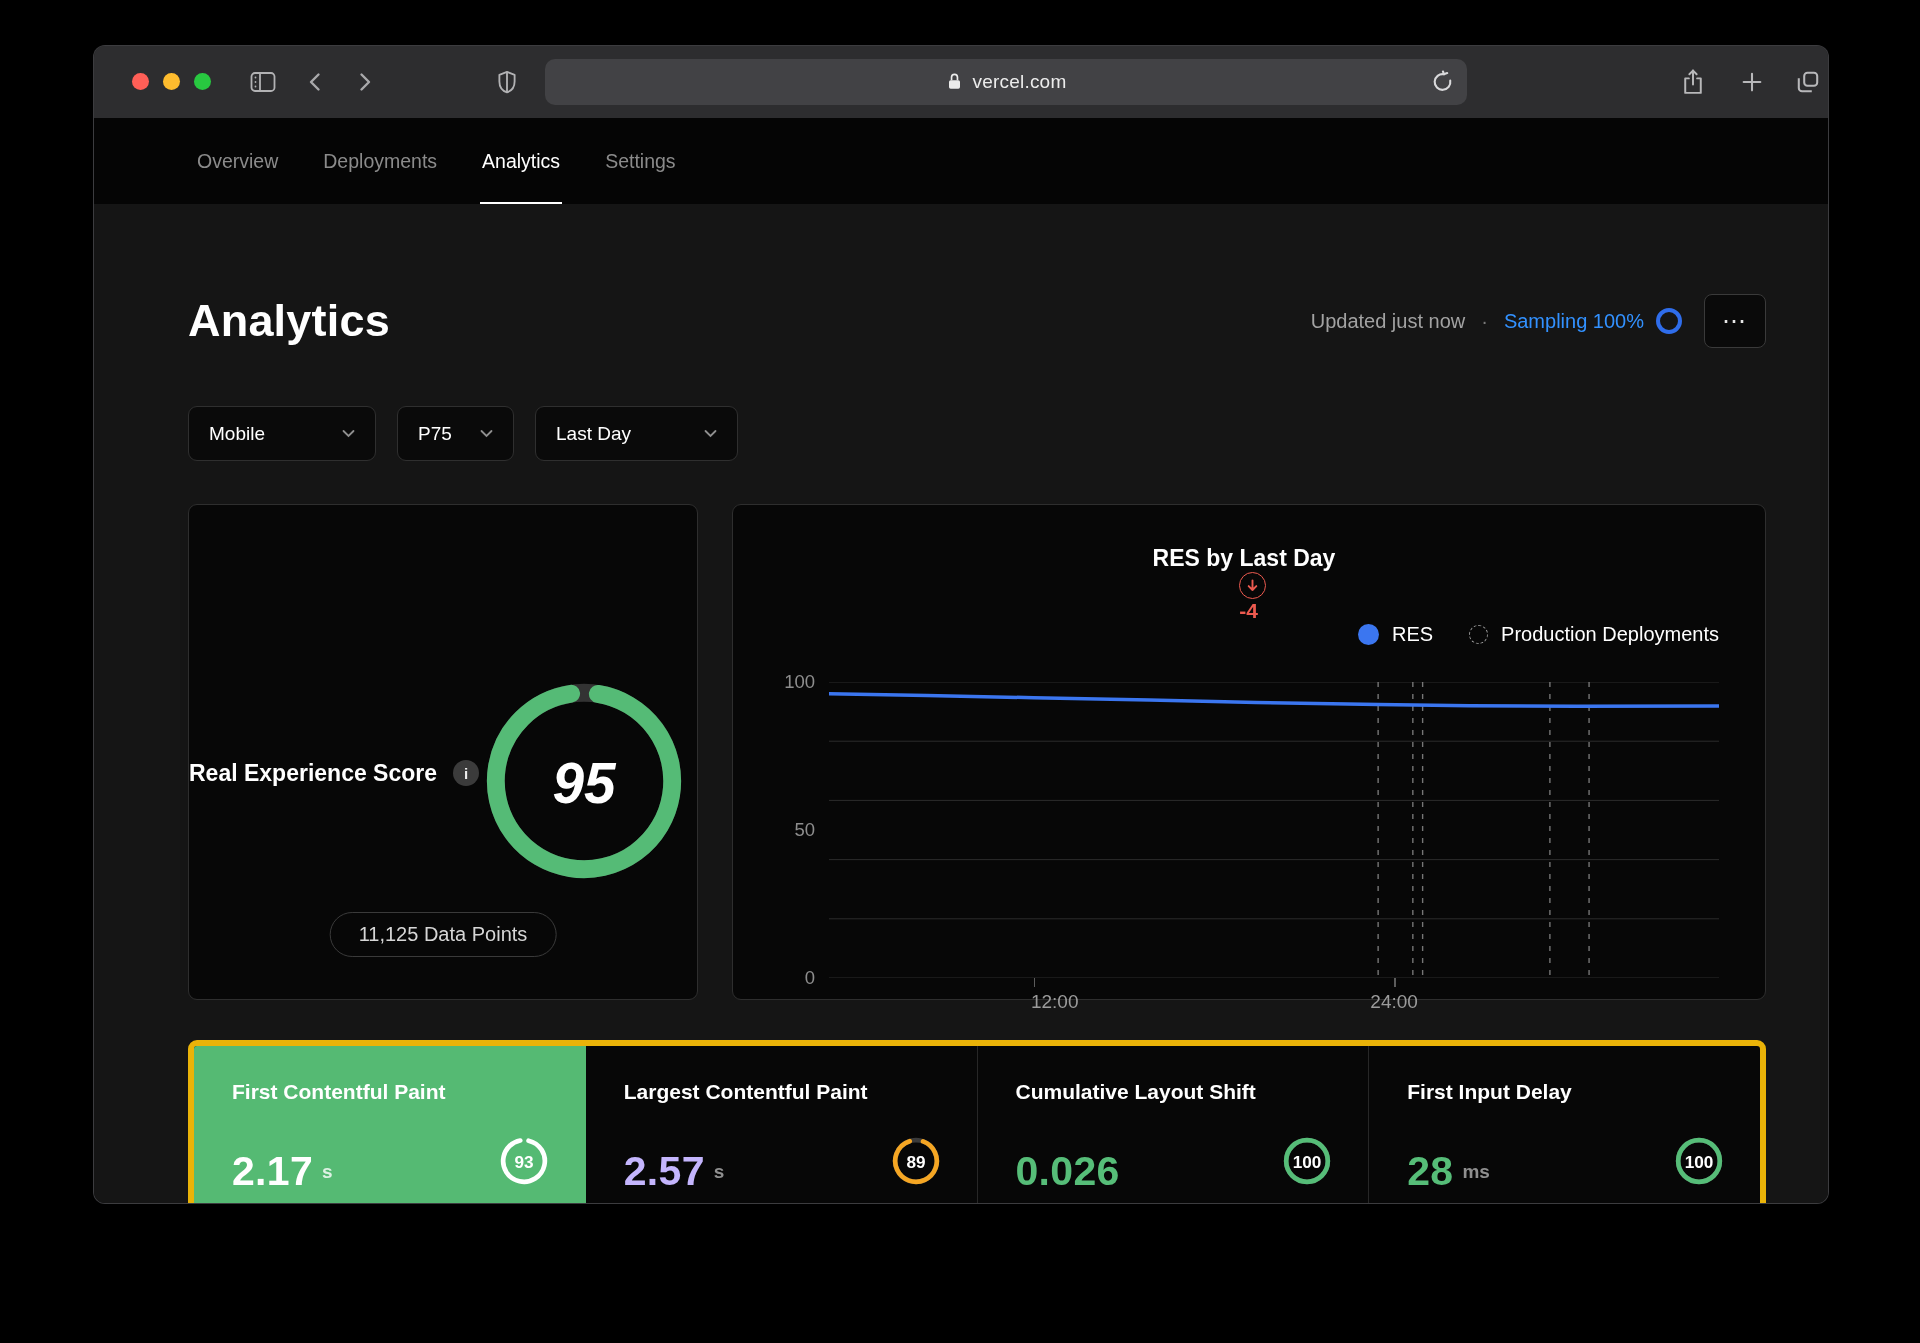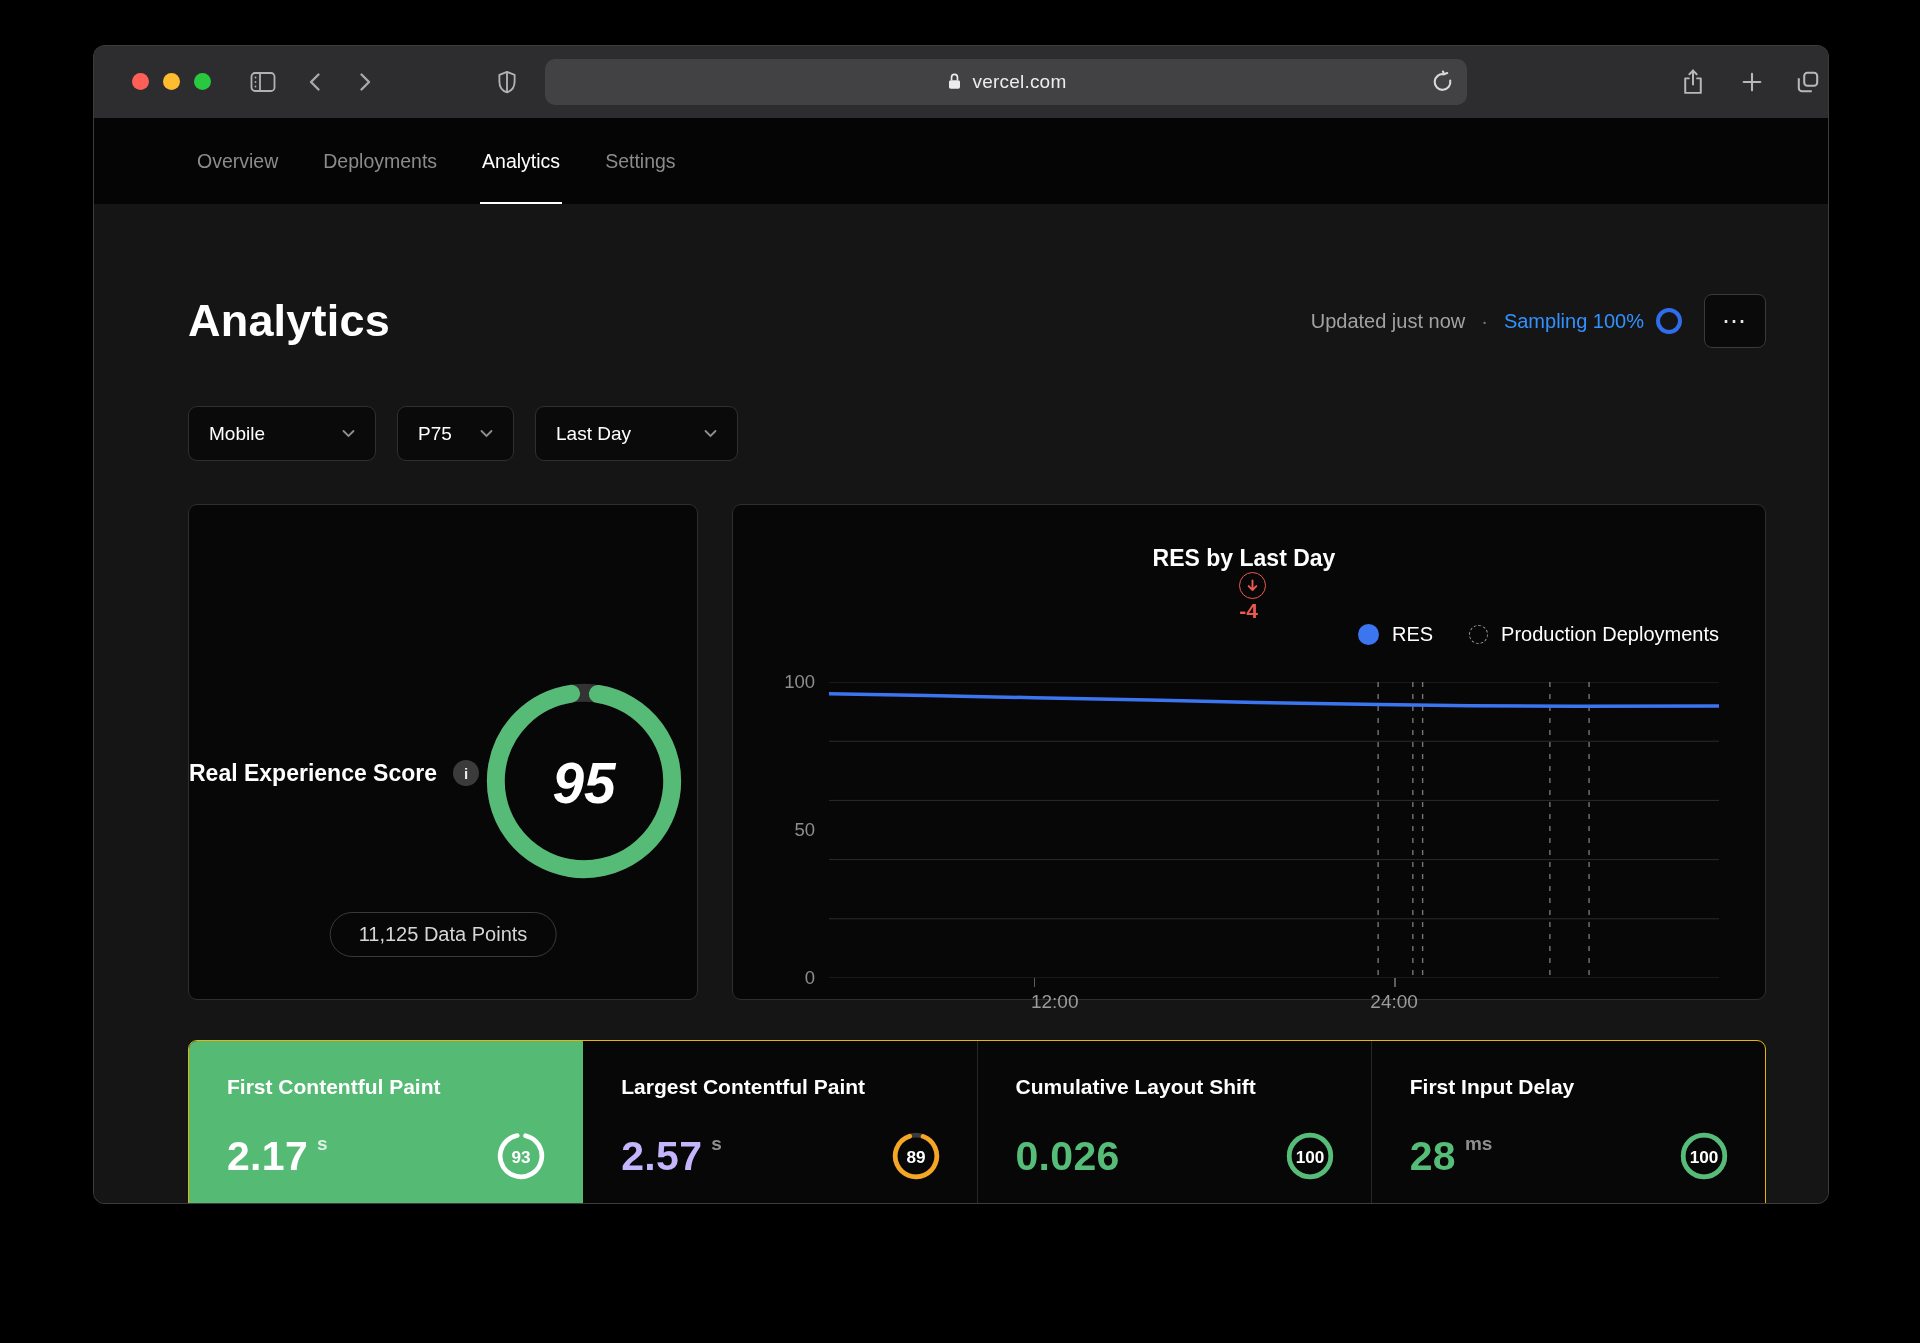--- a/index.html
+++ b/index.html
@@ -76,27 +76,27 @@
   .chart-area { display:flex; margin-top:36px; }
   .y-axis { width:46px; position:relative; height:296px; margin-right:14px; }
   .ylab { position:absolute; right:0; color:#8d8d8d; font-size:18.5px; line-height:22px; }
   .plot-wrap { flex:1; position:relative; }
   #chart-svg { display:block; width:100%; height:296px; }
   .x-axis { position:relative; height:44px; }
   .x-tick { position:absolute; top:0; width:1.5px; height:9px; background:#5c5c5c; }
   .x-lab { position:absolute; top:13px; transform:translateX(-50%); color:#9b9b9b; font-size:19px; }
 
   
-  .metrics { display:flex; margin-top:40px; border:1px solid #eab308; border-radius:9px;
+  .metrics { display:flex; margin-top:40px; border:6px solid #eab308; border-radius:9px;
     background:#070707; height:212px; overflow:hidden; }
   .metric { flex:1; position:relative; padding:34px 38px; border-right:1px solid #272727; cursor:pointer; }
   .metric:last-child { border-right:none; }
   .metric.selected { border-right-color:transparent; }
   .metric-title { color:#fff; font-size:21px; font-weight:700; }
-  .value-row { display:flex; align-items:flex-start; margin-top:34px; }
+  .value-row { display:flex; align-items:center; margin-top:44px; }
   .metric-value { font-size:41px; font-weight:700; letter-spacing:.3px; }
   .metric-unit { font-size:19px; font-weight:600; margin-left:9px; }
   .gauge { position:absolute; right:36px; top:90px; }
 
   svg.ring text { fill:#fff; font-size:16.5px; font-weight:600;
     font-family:"Liberation Sans","DejaVu Sans",sans-serif; }
   .big-gauge svg text { font-size:54px; font-weight:700; }
 </style>
 </head>
 <body>

